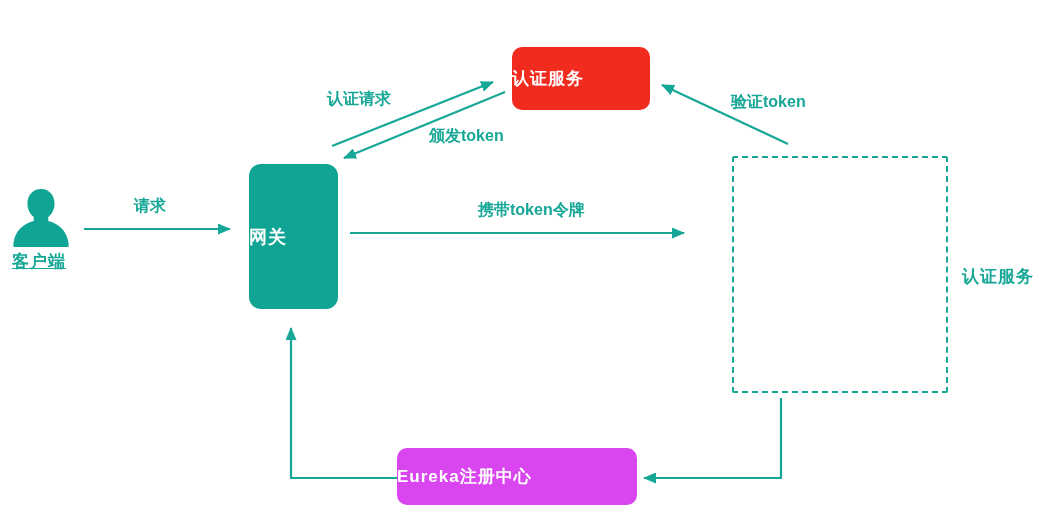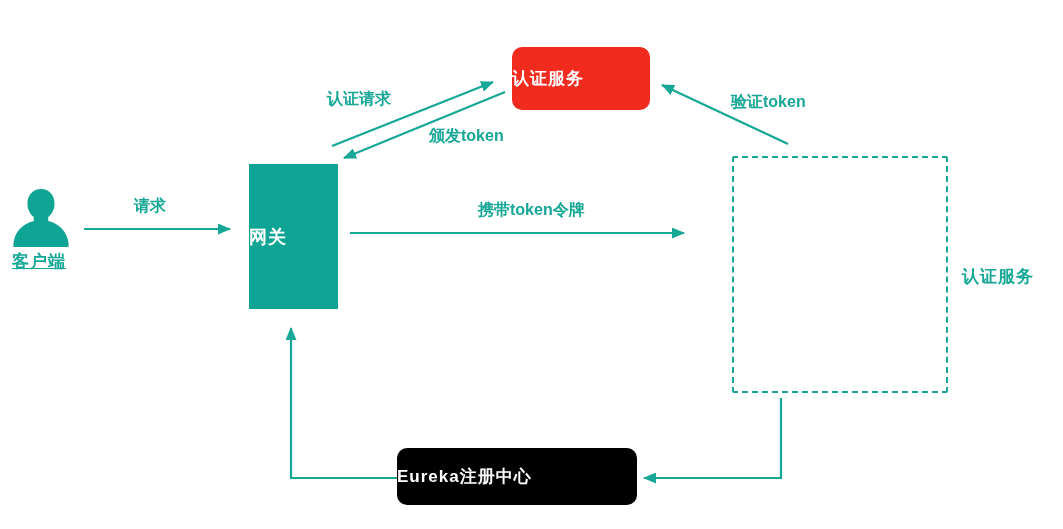--- a/index.html
+++ b/index.html
@@ -26,32 +26,32 @@
     display: flex;
     align-items: center;
     justify-content: flex-start;
     color: #ffffff;
     font-weight: bold;
     letter-spacing: 1px;
   }
   .node-gateway {
     left: 249px; top: 164px; width: 89px; height: 145px;
     background: #10a494;
-    border-radius: 0;
+    border-radius: 12px;
     font-size: 18px;
   }
   .node-auth {
     left: 512px; top: 47px; width: 138px; height: 63px;
     background: #f12b1e;
     border-radius: 10px;
     font-size: 17px;
   }
   .node-eureka {
     left: 397px; top: 448px; width: 240px; height: 57px;
-    background: #000000;
+    background: #d946ef;
     border-radius: 10px;
     font-size: 17px;
   }
   .node-resource {
     left: 732px; top: 156px; width: 216px; height: 237px;
     background: #ffffff;
     border: 2px dashed #16a796;
     border-radius: 2px;
   }
 

